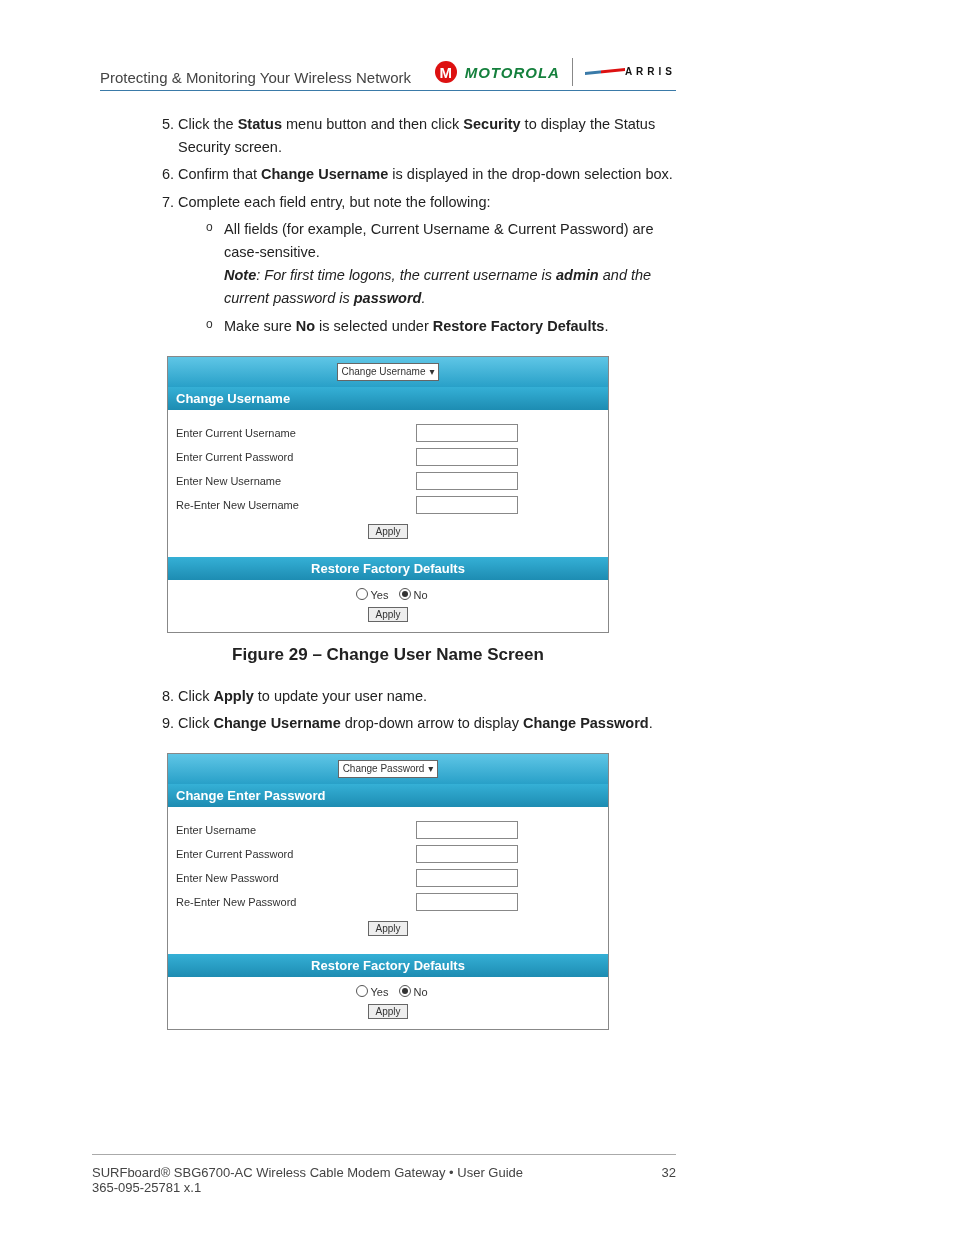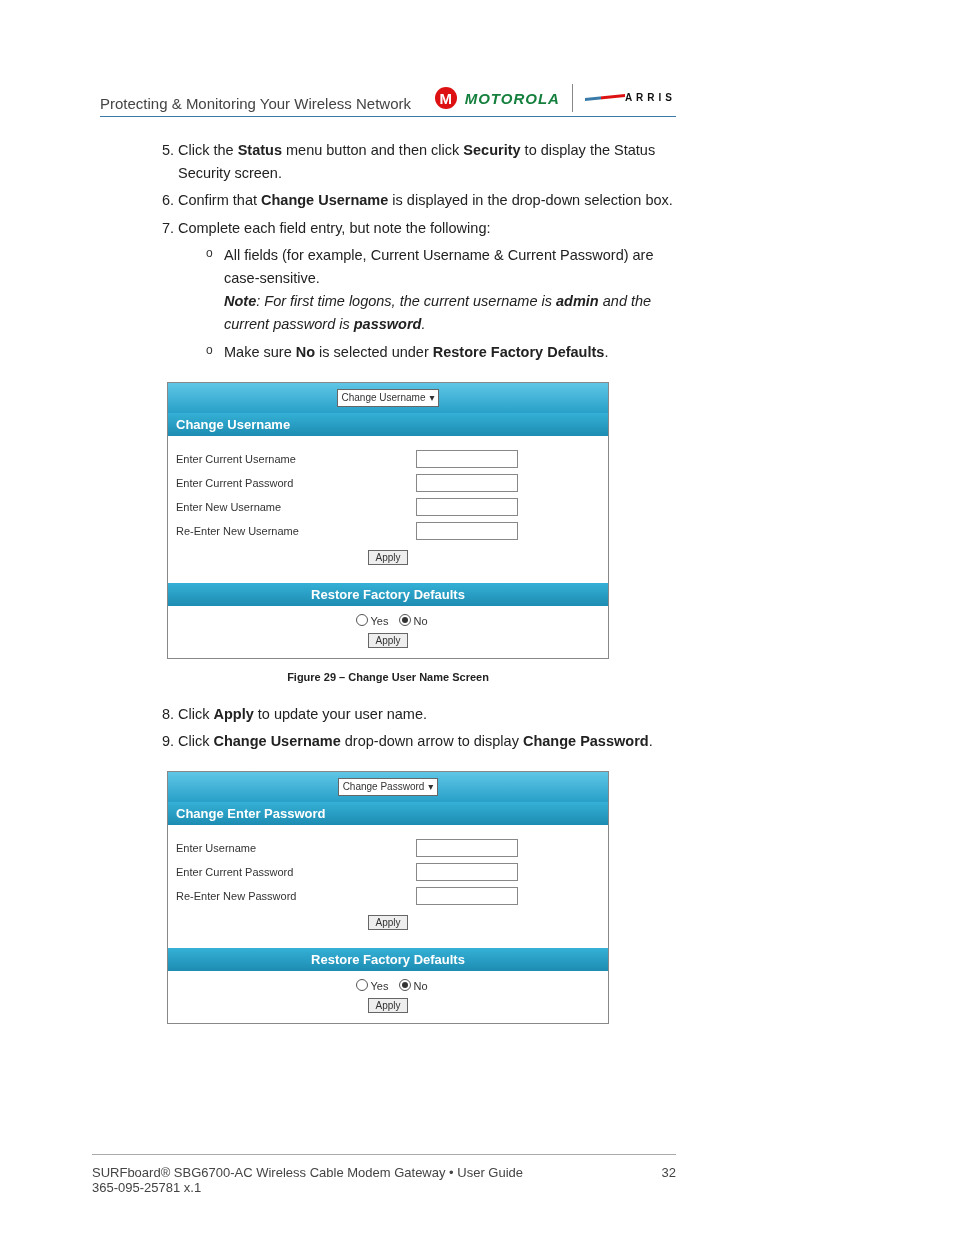--- a/index.html
+++ b/index.html
@@ -6,21 +6,21 @@
     margin: 0;
     padding: 0;
     background: #fff;
     font-family: "Segoe UI", "Myriad Pro", Arial, sans-serif;
     color: #222;
   }
   .page {
     width: 766px;
     height: 1235px;
     box-sizing: border-box;
-    padding: 84px 90px 40px 100px;
+    padding: 58px 90px 40px 100px;
     position: relative;
   }
   .hdr {
     display: flex;
     align-items: flex-end;
     justify-content: space-between;
     border-bottom: 1px solid #3a7aa8;
     padding-bottom: 4px;
     margin-bottom: 22px;
   }
@@ -192,21 +192,21 @@
     background: #333;
   }
   .ui .apply-bottom {
     text-align: center;
     padding: 0 0 10px 0;
   }
 
   .caption {
     text-align: center;
     font-weight: 700;
-    font-size: 11px;
+    font-size: 17px;
     margin: 10px 0 20px 0;
   }
 
   .footer {
     position: absolute;
     left: 92px; right: 90px;
     bottom: 40px;
     border-top: 1px solid #aaa;
     padding-top: 10px;
     font-size: 13px;
@@ -309,20 +309,24 @@
     <div class="form">
       <div class="frow">
           <span class="flabel">Enter Username</span>
           <span class="finput"></span>
         </div>
       <div class="frow">
           <span class="flabel">Enter Current Password</span>
           <span class="finput"></span>
         </div>
       <div class="frow">
+          <span class="flabel">Enter New Password</span>
+          <span class="finput"></span>
+        </div>
+      <div class="frow">
           <span class="flabel">Re-Enter New Password</span>
           <span class="finput"></span>
         </div>
       <div class="btn-row"><span class="btn">Apply</span></div>
     </div>
     <div class="section-title center">Restore Factory Defaults</div>
     <div class="radio-row">
       <span class="radio"></span><span>Yes</span>
       <span class="radio sel"></span><span>No</span>
     </div>

